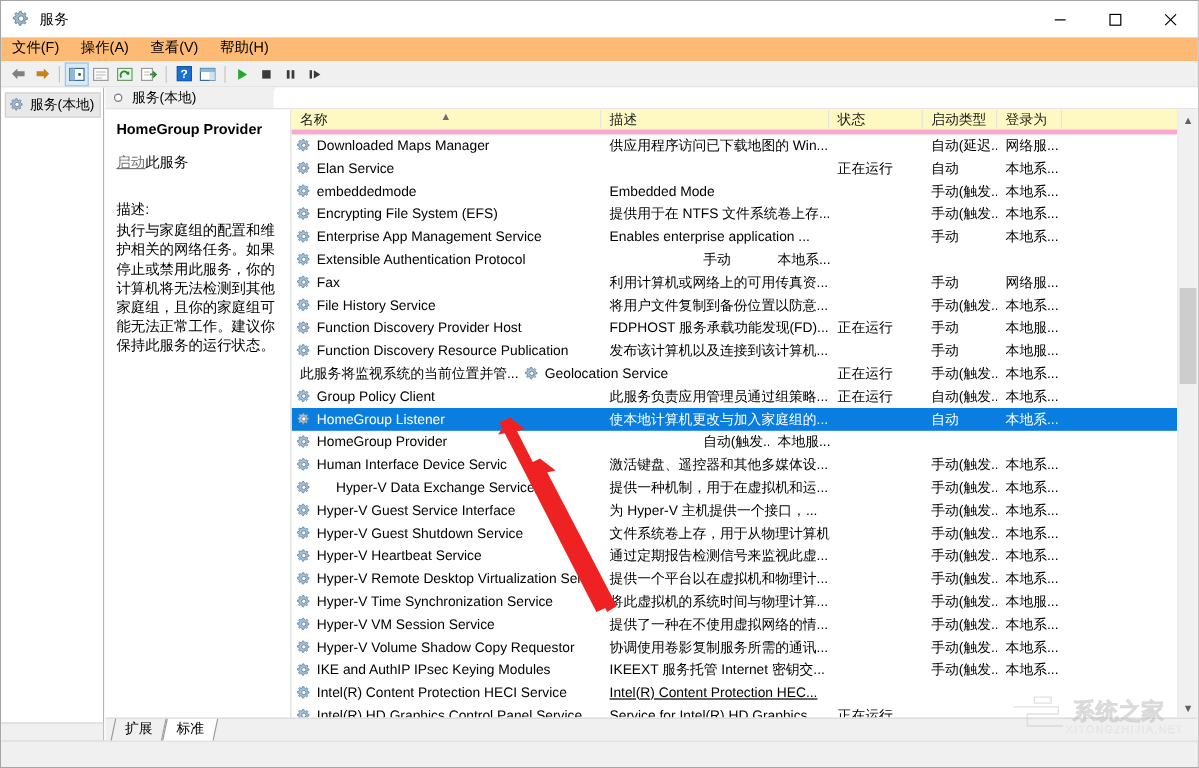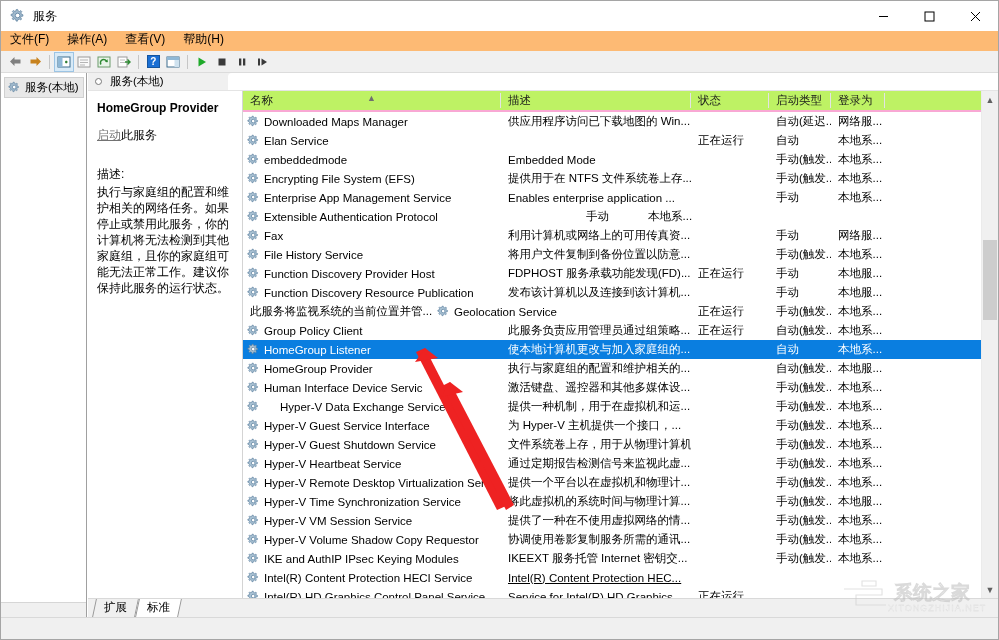--- a/index.html
+++ b/index.html
@@ -190,22 +190,22 @@
   .listview {
     flex: 1 1 auto;
     display: flex; flex-direction: column;
     min-width: 0;
     background: #ffffff;
     position: relative;
   }
   .lv-head {
     height: 21px; flex: 0 0 21px;
     display: flex;
-    background: #bef264;
-    border-bottom: 2px solid #f9a8d4;
+    background: #fef9c3;
+    border-bottom: 4px solid #f9a8d4;
     font-size: 11.5px; color: #1a1a1a;
     position: relative;
     align-items: center;
   }
   .lv-head .hcell {
     display: flex; align-items: center;
     padding-left: 7px;
     border-right: 1px solid #e3e3e3;
     position: relative;
     cursor: default;
@@ -654,21 +654,20 @@
                 <div class="cell" style="width: 54px;">本地系...</div>
               </div>
               <div class="row">
                 <div class="cell name" style="width: 258px;">
                   <svg class="svc-ico" viewBox="0 0 16 16">
                     <path d="M6.2 1.6l1.4-.2.5 1.5c.5.1 1 .3 1.4.6l1.3-.9 1 1-0.9 1.3c.3.4.5.9.6 1.4l1.5.5-.2 1.4-1.5.1c-.1.5-.3 1-.6 1.4l.9 1.3-1 1-1.3-.9c-.4.3-.9.5-1.4.6l-.5 1.5-1.4-.2-.1-1.5c-.5-.1-1-.3-1.4-.6l-1.3.9-1-1 .9-1.3c-.3-.4-.5-.9-.6-1.4l-1.5-.5.2-1.4 1.5-.1c.1-.5.3-1 .6-1.4l-.9-1.3 1-1 1.3.9c.4-.3.9-.5 1.4-.6z" fill="#a9c2d4" stroke="#5b7f9e" stroke-width=".8"></path>
                     <circle cx="7.6" cy="7.5" r="2.2" fill="#ffffff" stroke="#5b7f9e" stroke-width=".9"></circle>
                   </svg>
                   <span>HomeGroup Provider</span>
                 </div>
-                <div class="cell" style="width: 190px;">执行与家庭组的配置和维护相关的...</div>
                 <div class="cell" style="width: 78px;"></div>
                 <div class="cell" style="width: 62px;">自动(触发...</div>
                 <div class="cell" style="width: 54px;">本地服...</div>
               </div>
               <div class="row">
                 <div class="cell name" style="width: 258px;">
                   <svg class="svc-ico" viewBox="0 0 16 16">
                     <path d="M6.2 1.6l1.4-.2.5 1.5c.5.1 1 .3 1.4.6l1.3-.9 1 1-0.9 1.3c.3.4.5.9.6 1.4l1.5.5-.2 1.4-1.5.1c-.1.5-.3 1-.6 1.4l.9 1.3-1 1-1.3-.9c-.4.3-.9.5-1.4.6l-.5 1.5-1.4-.2-.1-1.5c-.5-.1-1-.3-1.4-.6l-1.3.9-1-1 .9-1.3c-.3-.4-.5-.9-.6-1.4l-1.5-.5.2-1.4 1.5-.1c.1-.5.3-1 .6-1.4l-.9-1.3 1-1 1.3.9c.4-.3.9-.5 1.4-.6z" fill="#a9c2d4" stroke="#5b7f9e" stroke-width=".8"></path>
                     <circle cx="7.6" cy="7.5" r="2.2" fill="#ffffff" stroke="#5b7f9e" stroke-width=".9"></circle>
                   </svg>

